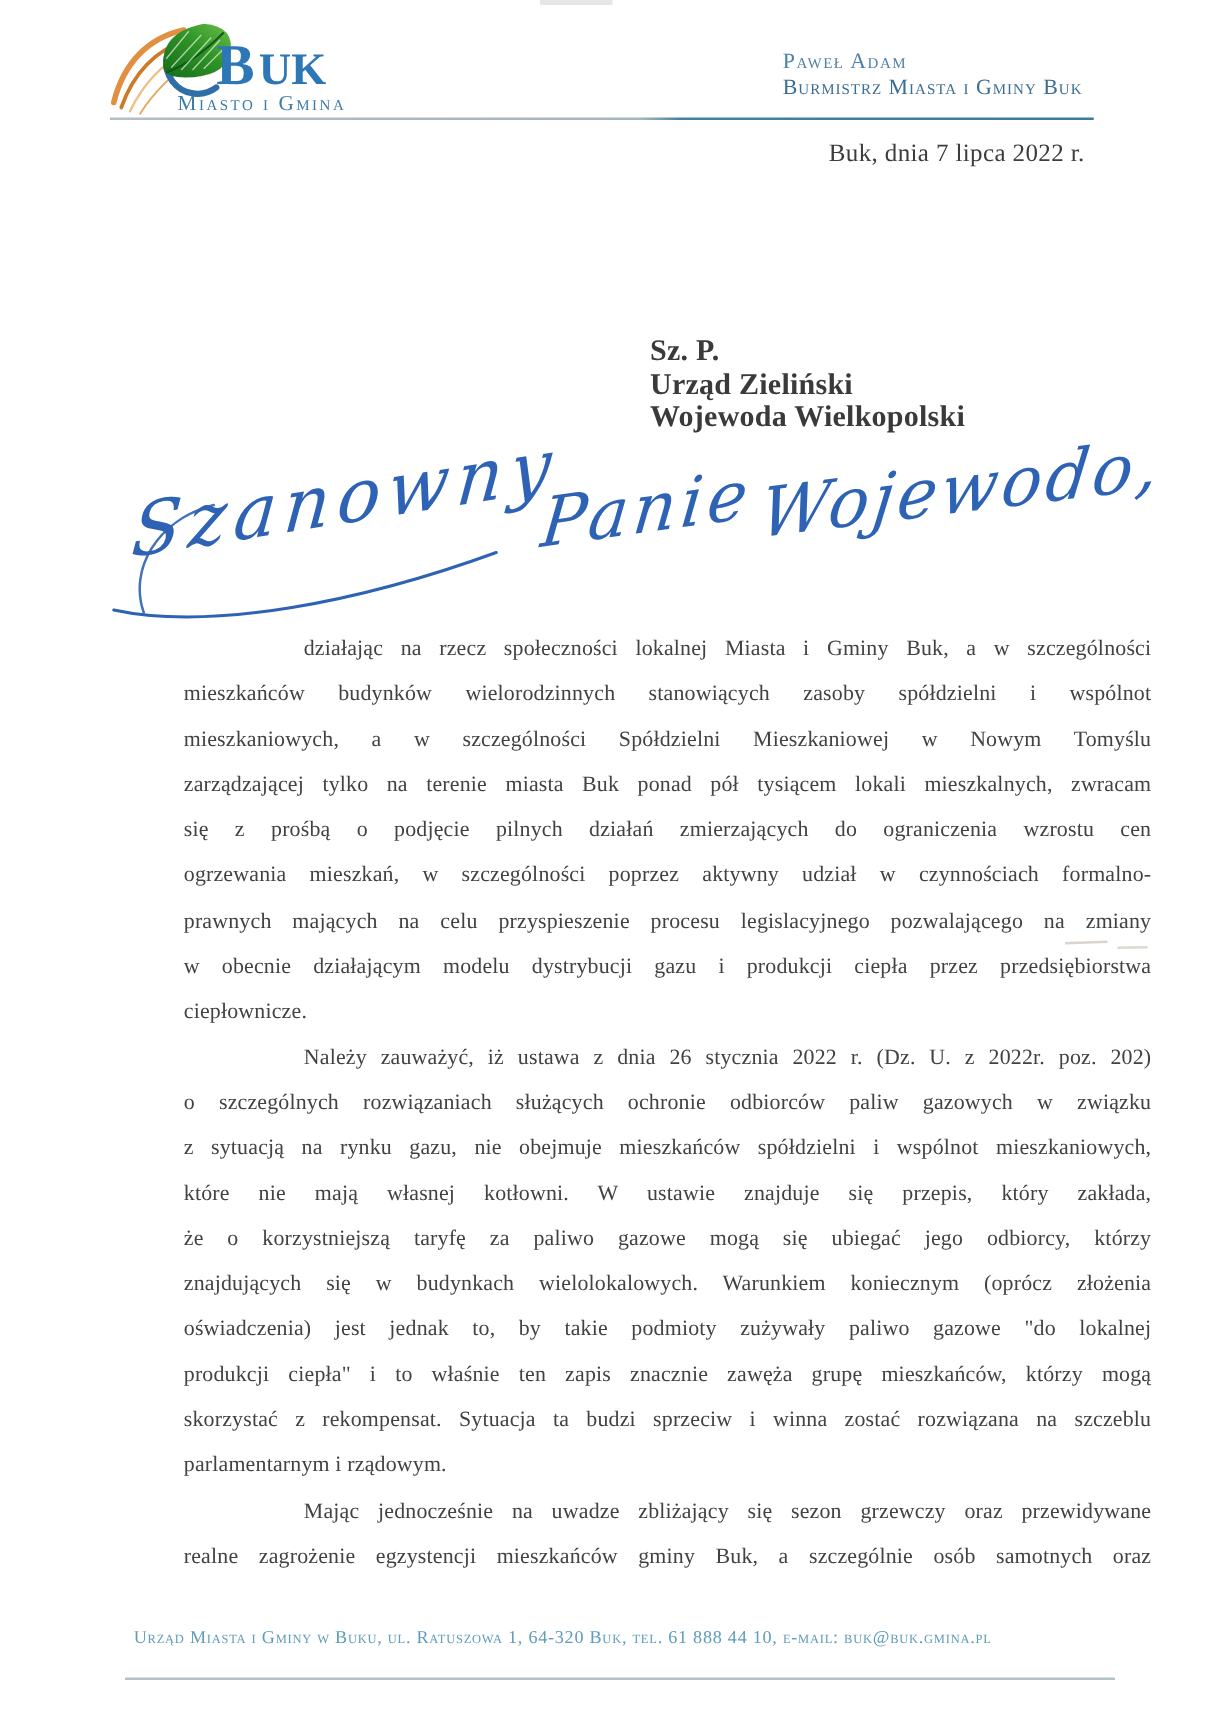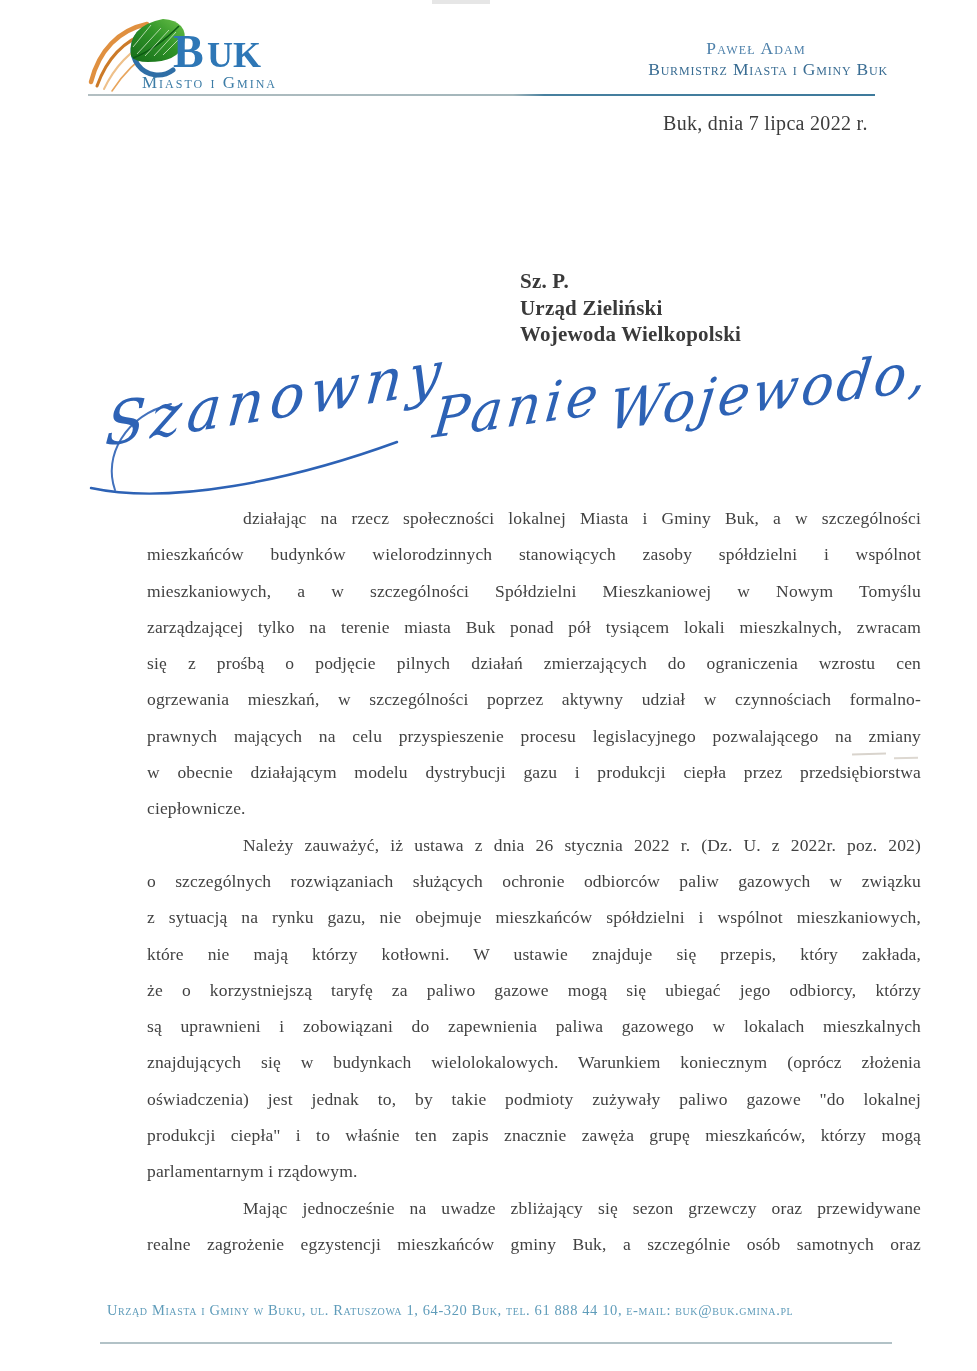--- a/index.html
+++ b/index.html
@@ -4,31 +4,31 @@
 <title>Letter</title>
 <style>
   html,body{margin:0;padding:0;background:#ffffff;}
   .page{position:relative;width:977px;height:1371px;background:#ffffff;overflow:hidden;
         font-family:"Liberation Serif",serif;color:#3f3f3f;}
 
   
   .logo-svg{position:absolute;left:85px;top:12px;width:232px;height:86px;}
   .logo-subtitle-text{font-variant:small-caps;letter-spacing:2px;}
 
-  .sender-block{position:absolute;top:38px;right:89px;text-align:center;line-height:21px;}
+  .sender-block{position:absolute;top:38px;right:111px;text-align:left;line-height:21px;}
   .sender-name{font-variant:small-caps;font-size:17.5px;letter-spacing:1.2px;color:#4d80aa;}
-  .sender-title{font-variant:small-caps;font-size:17.5px;letter-spacing:0.8px;color:#3a6d93;margin-left:24px;}
+  .sender-title{font-variant:small-caps;font-size:17.5px;letter-spacing:0.8px;color:#3a6d93;}
 
   .header-rule{position:absolute;left:88px;top:94px;width:787px;height:2px;
                background:linear-gradient(to right,#b3bfc2 0%,#a3b6bb 54%,#47809f 58%,#3e7a9c 100%);}
 
   .dateline{position:absolute;left:663px;top:112px;font-size:20px;color:#3c3c3c;letter-spacing:0.3px;}
 
   
-  .recipient-block{position:absolute;left:520px;top:268px;font-weight:bold;font-size:21px;
+  .recipient-block{position:absolute;left:520px;top:268px;font-weight:bold;font-size:24px;
                    line-height:26.5px;color:#3a3a3a;letter-spacing:0.2px;}
 
   
   .handwriting{position:absolute;left:85px;top:378px;width:810px;height:128px;}
   .hw{position:absolute;font-family:"DejaVu Serif",serif;font-style:italic;font-weight:normal;
       white-space:nowrap;transform-origin:left bottom;}
   .hw-flourish{position:absolute;left:0;top:0;width:810px;height:128px;}
 
   
   .letter-body{position:absolute;left:99px;top:500px;width:774px;font-size:17.5px;
@@ -123,26 +123,26 @@
       <div class="bline">mieszkaniowych, a w szczególności Spółdzielni Mieszkaniowej w Nowym Tomyślu</div>
       <div class="bline">zarządzającej tylko na terenie miasta Buk ponad pół tysiącem lokali mieszkalnych, zwracam</div>
       <div class="bline">się z prośbą o podjęcie pilnych działań zmierzających do ograniczenia wzrostu cen</div>
       <div class="bline">ogrzewania mieszkań, w szczególności poprzez aktywny udział w czynnościach formalno-</div>
       <div class="bline">prawnych mających na celu przyspieszenie procesu legislacyjnego pozwalającego na zmiany</div>
       <div class="bline">w obecnie działającym modelu dystrybucji gazu i produkcji ciepła przez przedsiębiorstwa</div>
       <div class="bline last">ciepłownicze.</div>
       <div class="bline indent">Należy zauważyć, iż ustawa z dnia 26 stycznia 2022 r. (Dz. U. z 2022r. poz. 202)</div>
       <div class="bline">o szczególnych rozwiązaniach służących ochronie odbiorców paliw gazowych w związku</div>
       <div class="bline">z sytuacją na rynku gazu, nie obejmuje mieszkańców spółdzielni i wspólnot mieszkaniowych,</div>
-      <div class="bline">które nie mają którzy kotłowni. W ustawie znajduje się przepis, który zakłada,</div>
+      <div class="bline">które nie mają własnej kotłowni. W ustawie znajduje się przepis, który zakłada,</div>
       <div class="bline">że o korzystniejszą taryfę za paliwo gazowe mogą się ubiegać jego odbiorcy, którzy</div>
-      <div class="bline">są uprawnieni i zobowiązani do zapewnienia paliwa gazowego w lokalach mieszkalnych</div>
       <div class="bline">znajdujących się w budynkach wielolokalowych. Warunkiem koniecznym (oprócz złożenia</div>
       <div class="bline">oświadczenia) jest jednak to, by takie podmioty zużywały paliwo gazowe "do lokalnej</div>
       <div class="bline">produkcji ciepła" i to właśnie ten zapis znacznie zawęża grupę mieszkańców, którzy mogą</div>
+      <div class="bline">skorzystać z rekompensat. Sytuacja ta budzi sprzeciw i winna zostać rozwiązana na szczeblu</div>
       <div class="bline last">parlamentarnym i rządowym.</div>
       <div class="bline indent">Mając jednocześnie na uwadze zbliżający się sezon grzewczy oraz przewidywane</div>
       <div class="bline">realne zagrożenie egzystencji mieszkańców gminy Buk, a szczególnie osób samotnych oraz</div>
     </div>
 
   <div class="footer-rule"></div>
   <div class="footer-contact">Urząd Miasta i Gminy w Buku, ul. Ratuszowa 1, 64-320 Buk, tel. 61 888 44 10, e-mail: buk@buk.gmina.pl</div>
 
 </div>
 

